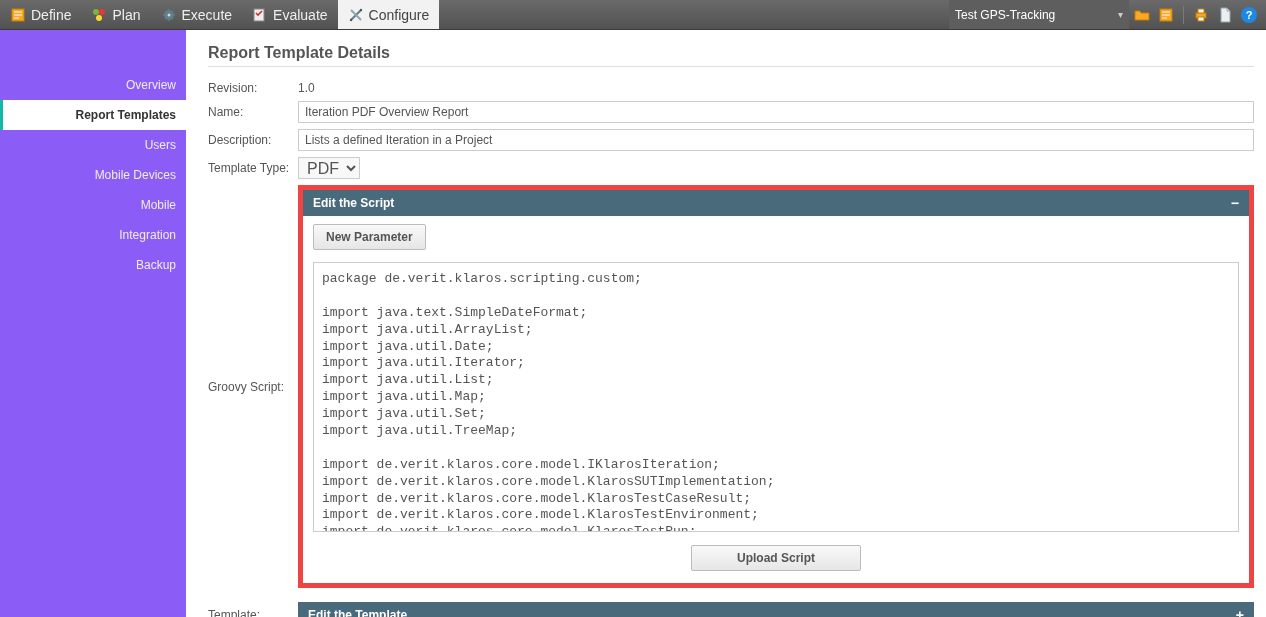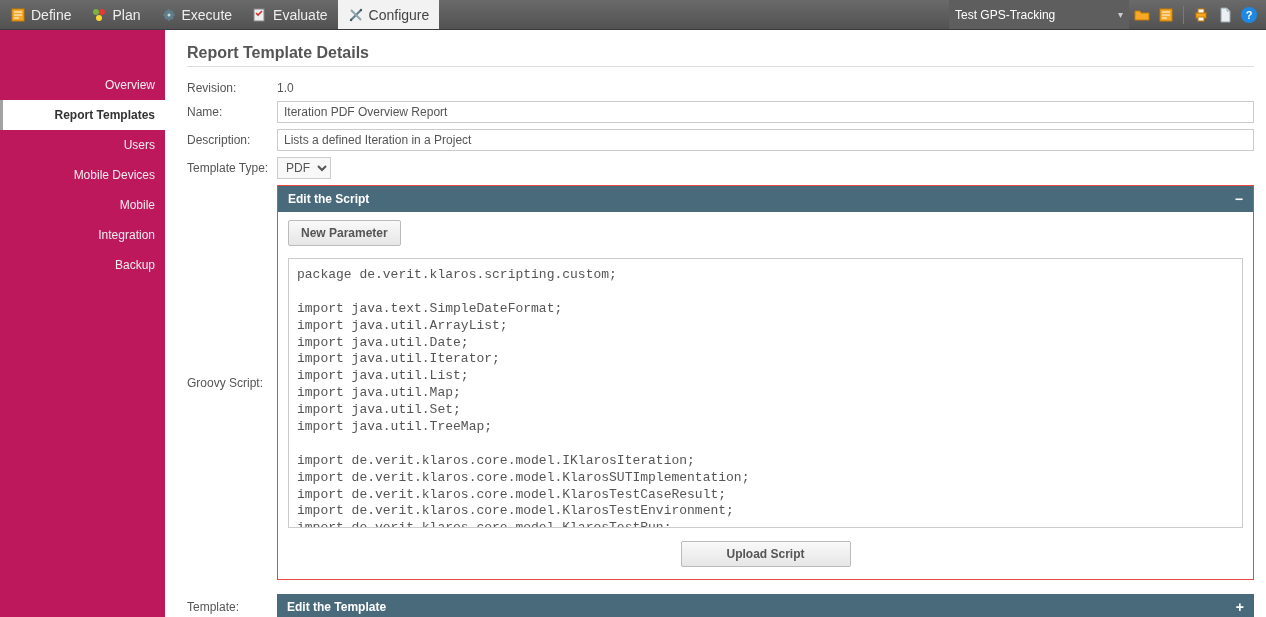--- a/index.html
+++ b/index.html
@@ -28,50 +28,50 @@
   display: flex; align-items: center; background: #5e5e5e; color: #fff;
   padding: 0 6px; height: 100%; min-width: 180px; cursor:pointer;justify-content:center;
 }
 .project-dd .caret { margin-left: auto; font-size:10px; color:#ccc; padding-left:8px;}
 .tr-icon { width: 22px; height: 22px; display:flex;align-items:center;justify-content:center; cursor:pointer;}
 .tr-sep { width:1px; background:#7a7a7a; height:18px; margin:0 4px; align-self:center;}
 
 .container { display: flex; height: calc(617px - 30px); }
 
 .sidebar {
-  width: 165px; background: #be185d; color: #eee;
+  width: 186px; background: #8b5cf6; color: #eee;
   display: flex; flex-direction: column; padding-top: 40px;
 }
 .side-item {
   text-align: right; padding: 8px 10px 8px 4px; cursor:pointer; font-size:12px;
 }
 .side-item.active {
   background: #fff; color: #333; font-weight: bold;
-  border-left: 3px solid #a3a3a3; margin-left:0;
+  border-left: 3px solid #14b8a6; margin-left:0;
 }
 
 .main { flex:1; background:#fff; overflow:auto; padding: 14px 12px 14px 22px;}
 .page-title { font-size: 16px; font-weight: bold; color: #555; margin-bottom: 0;}
 .hr { border:none; border-top:1px solid #ddd; margin: 4px 0 14px 0;}
 
 .form-row { display:flex; align-items:center; margin-bottom: 6px; }
 .form-label { width: 90px; color:#555; font-size:12px; }
 .form-value { font-size:12px; color:#555; }
 .text-input {
   flex:1; border:1px solid #ccc; background:#fff; padding:3px 6px;
   font-size:12px; color:#555; height:22px;
 }
 .select {
-  border:1px solid #ccc; background:#f8f8f8; font-size:12px; color:#555;
+  border:1px solid #ccc; background:#f8f8f8; font-size:16px; color:#555;
   height:22px; padding: 0 4px;
 }
 
 .script-label { width:90px; color:#555; font-size:12px; padding-top:0;}
 .script-layout { display:flex; align-items:center; margin-top:6px; gap:0;}
-.script-panel { flex:1; border:1px solid #ef4444; }
+.script-panel { flex:1; border:5px solid #ef4444; }
 
 .panel-header {
   background: #496a7b; color:#fff; padding: 5px 10px;
   display:flex; align-items:center; font-size:12px;
 }
 .panel-header .pht { font-weight:bold; }
 .panel-header .phi { margin-left:auto; cursor:pointer; font-weight:bold; font-size:14px;}
 
 .panel-body { padding: 8px 10px; }
 .btn-sm {

